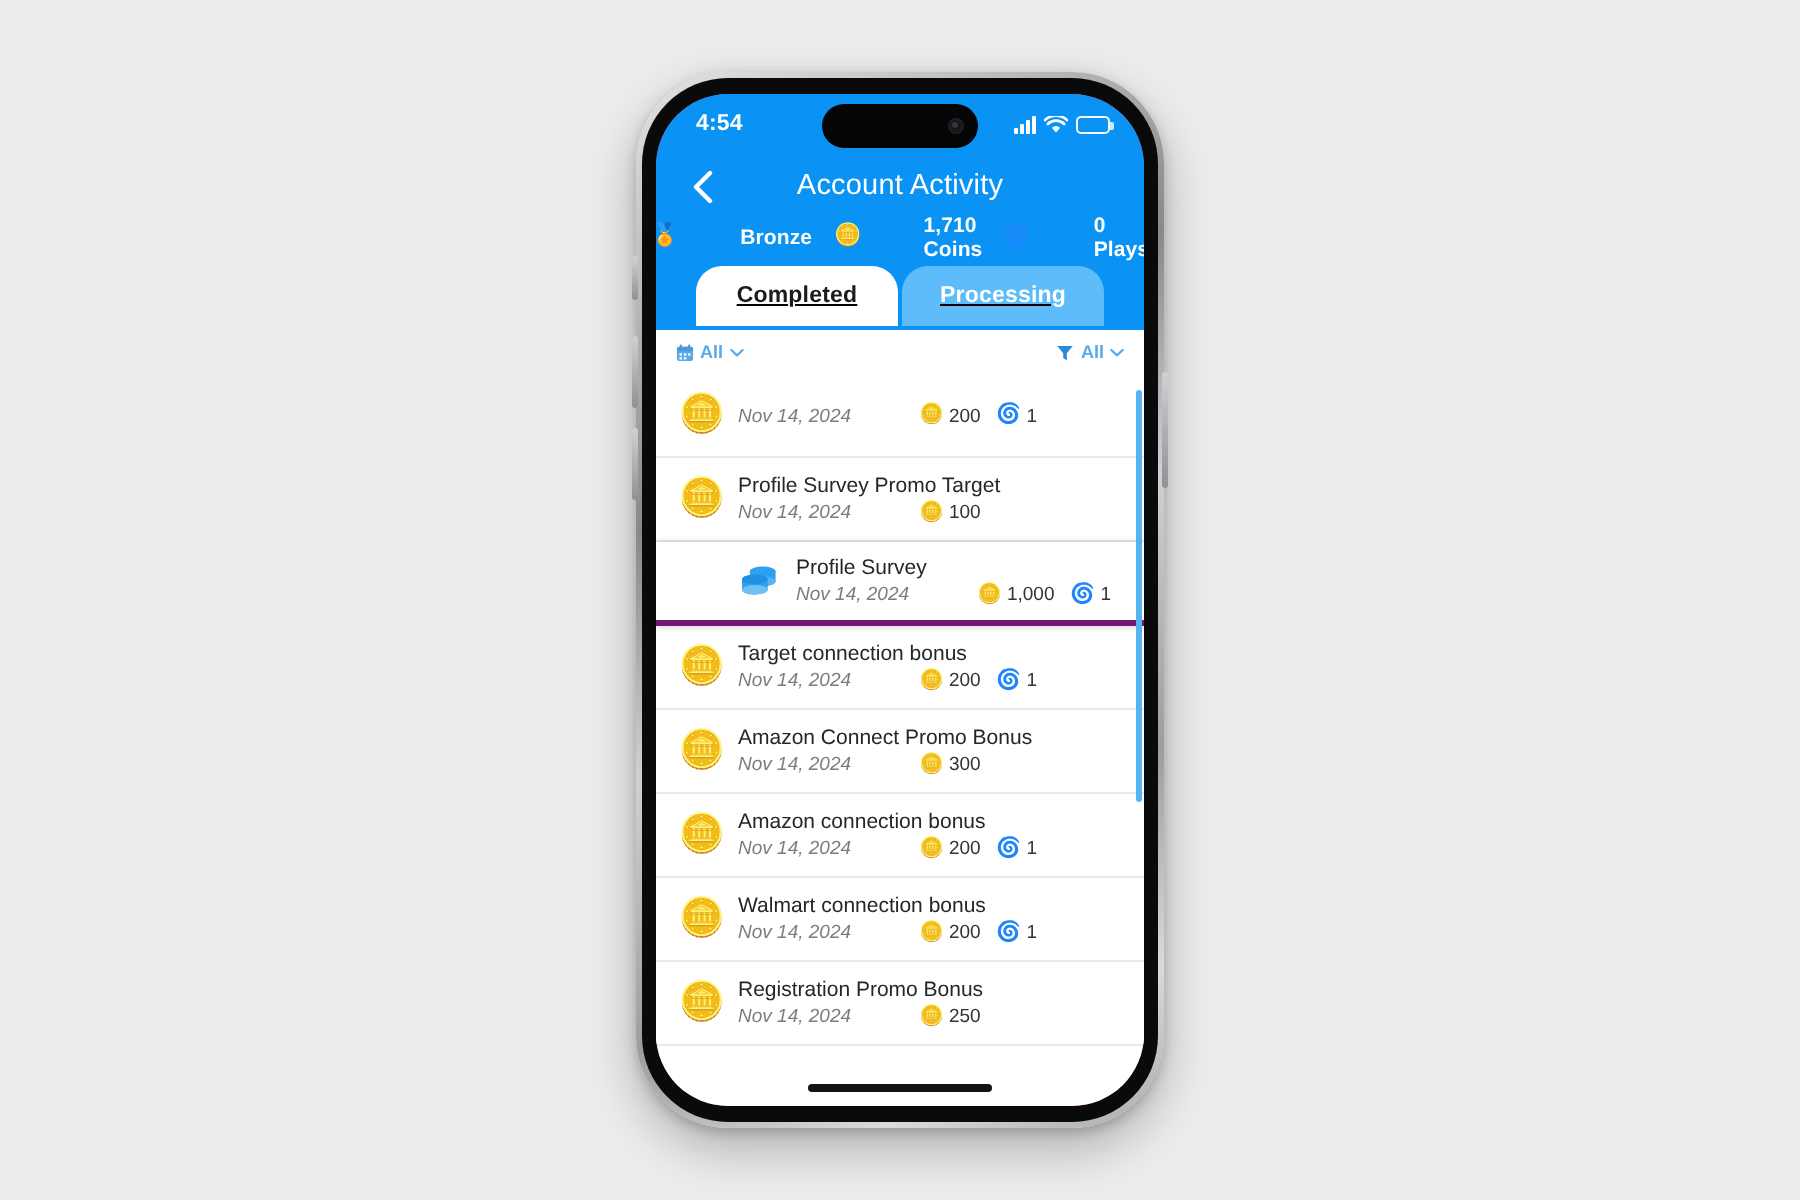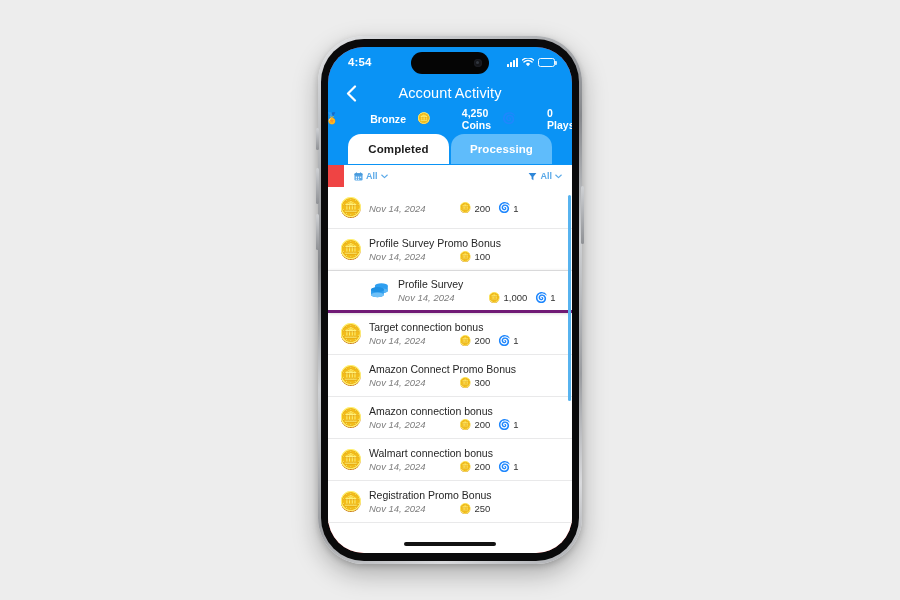--- a/index.html
+++ b/index.html
@@ -143,25 +143,26 @@
     padding-bottom: 3px;
   }
   .stat { display:flex; align-items:center; gap:3px; }
   .stat-text { color:#fff; font-size:10.5px; font-weight:bold; letter-spacing:.05px;padding-left:28px; }
   .emoji { font-size: 11px; line-height:1; display:inline-block; }
 
   
   .tabs {
     background: #0a93f5;
     display: flex;
-    align-items: center;
+    align-items: flex-start;
     height: 32px;
     flex: 0 0 auto;
     padding: 0 20px;
     gap: 2px;
+    text-decoration: underline;
   }
   .tab {
     flex: 1;
     height: 30px;
     display: flex; align-items: center; justify-content: center;
     border-radius: 13px 13px 0 0;
     font-size: 11.5px;
     font-weight: bold;
     cursor: pointer;
     letter-spacing: .1px;
@@ -170,21 +171,20 @@
   .tab.inactive { background:#5fbcfb; color:#ffffff; }
 
   
   .filterbar {
     background:#fff;
     display:flex; align-items:center;
     height: 22px;
     padding: 0 10px;
     flex: 0 0 auto;
     position: relative;
-    margin-left: 16px;
   }
   .filter {
     display:flex; align-items:center; gap:3px; cursor:pointer;
   }
   .filter-label { font-size:9px; color:#5aa9e8; font-weight:bold; }
   .chev-sm { width:7px; height:7px; }
 
   
   .list {
     flex: 1 1 auto;
@@ -303,21 +303,21 @@
             </div>
             <div class="nav-title">Account Activity</div>
           </div>
           <div class="stats-row">
             <div class="stat">
               <span class="emoji">🏅</span>
               <span class="stat-text">Bronze</span>
             </div>
             <div class="stat">
               <span class="emoji">🪙</span>
-              <span class="stat-text">4,250 Coins</span>
+              <span class="stat-text">1,710 Coins</span>
             </div>
             <div class="stat">
               <span class="emoji">🌀</span>
               <span class="stat-text">0 Plays</span>
             </div>
           </div>
         </div>
 
         <div class="tabs">
           <div class="tab active">Completed</div>
@@ -369,21 +369,21 @@
                       <span class="rwd-ico">🌀</span>
                       <span class="rwd-val">1</span>
                     </span>
                   </div>
                 </div>
               </div>
             </div>
             <div class="row">
               <div class="row-icon">🪙</div>
               <div class="row-body">
-                <div class="row-title">Profile Survey Promo Bonus</div>
+                <div class="row-title">Profile Survey Promo Target</div>
                 <div class="row-sub">
                   <span class="row-date">Nov 14, 2024</span>
                   <div class="row-rewards">
                     <span class="rwd">
                       <span class="rwd-ico">🪙</span>
                       <span class="rwd-val">100</span>
                     </span>
                   </div>
                 </div>
               </div>

